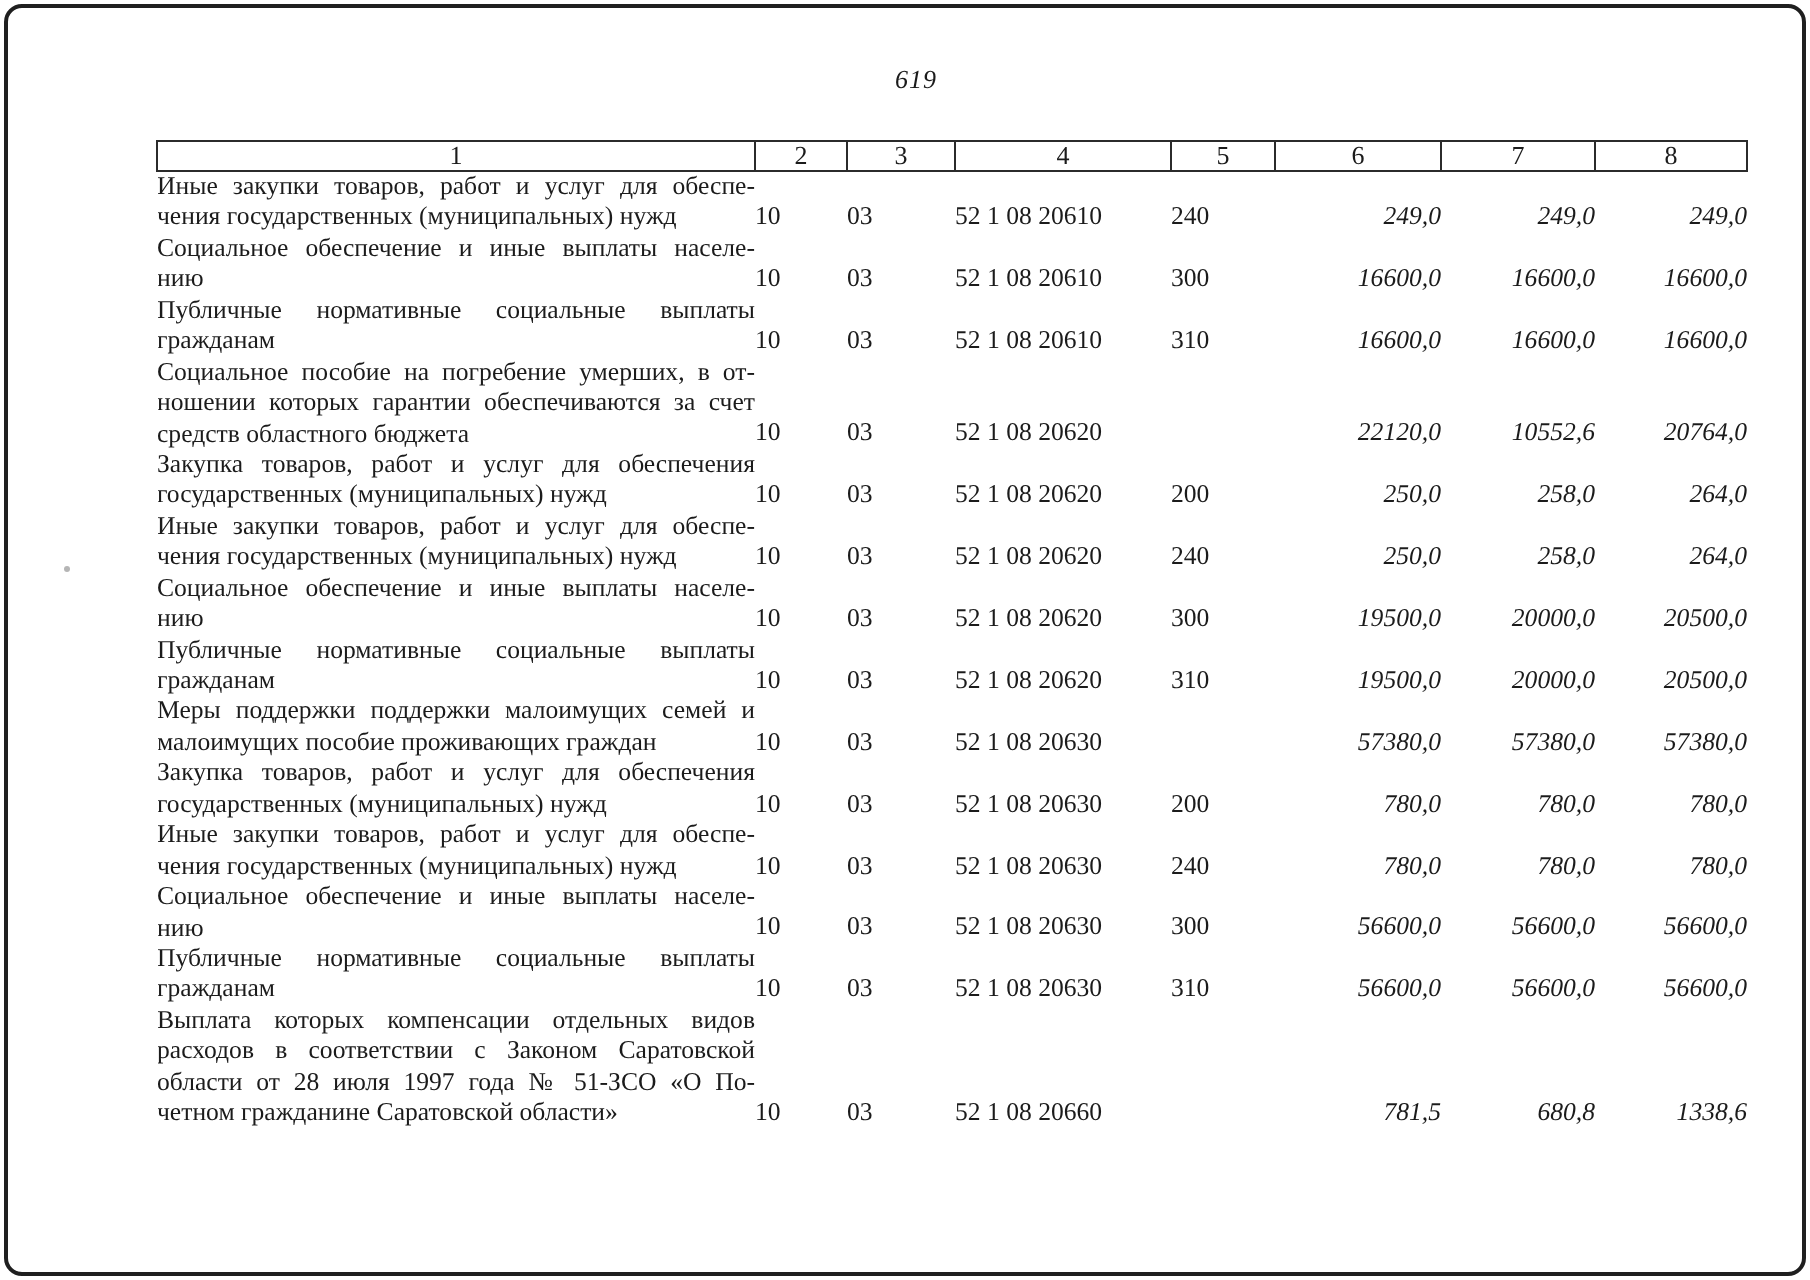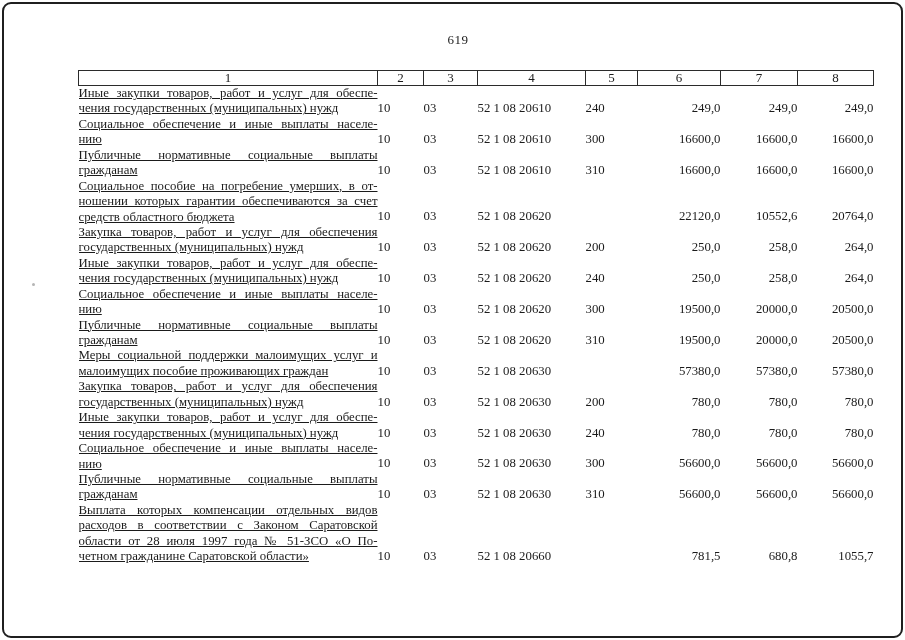--- a/index.html
+++ b/index.html
@@ -27,20 +27,21 @@
     pointer-events: none;
   }
   .page-number {
     position: absolute;
     top: 32px;
     left: 10px;
     width: 896px;
     text-align: center;
     font-size: 13px;
     letter-spacing: 0.5px;
+    font-style: italic;
   }
   
   .speck {
     position: absolute;
     left: 32px;
     top: 283px;
     width: 3px;
     height: 3px;
     background: #8d8d8d;
     border-radius: 50%;
@@ -64,27 +65,26 @@
     padding: 0;
     line-height: 14px;
   }
   table.doc-table tbody td {
     padding: 0;
     vertical-align: bottom;
     line-height: 15.45px;
   }
   td.c1 { padding-left: 4px; padding-right: 3px; }
   td.c2, td.c3, td.c4, td.c5 { text-align: left; }
-  td.c6, td.c7, td.c8 { text-align: right; padding-right: 6px; }
+  td.c6, td.c7, td.c8 { text-align: right; padding-right: 6px; font-style: italic; }
   .line {
     height: 15.45px;
     overflow: hidden;
     text-align: justify;
     text-align-last: justify;
-    text-decoration: underline;
   }
   .line.last {
     text-align-last: left;
   }
 </style>
 </head>
 <body>
 
 <div class="sheet">
   <div class="page-frame"></div>
@@ -223,21 +223,21 @@
     <td class="c3">03</td>
     <td class="c4">52 1 08 20620</td>
     <td class="c5">310</td>
     <td class="c6">19500,0</td>
     <td class="c7">20000,0</td>
     <td class="c8">20500,0</td>
   </tr>
 
   <tr>
     <td class="c1">
-            <div class="line">Меры социальной поддержки малоимущих услуг и</div>
+            <div class="line">Меры поддержки поддержки малоимущих семей и</div>
             <div class="line last">малоимущих пособие проживающих граждан</div>
           </td>
     <td class="c2">10</td>
     <td class="c3">03</td>
     <td class="c4">52 1 08 20630</td>
     <td class="c5"></td>
     <td class="c6">57380,0</td>
     <td class="c7">57380,0</td>
     <td class="c8">57380,0</td>
   </tr>
@@ -304,17 +304,17 @@
             <div class="line">расходов в соответствии с Законом Саратовской</div>
             <div class="line">области от 28 июля 1997 года № 51-ЗСО «О По-</div>
             <div class="line last">четном гражданине Саратовской области»</div>
           </td>
     <td class="c2">10</td>
     <td class="c3">03</td>
     <td class="c4">52 1 08 20660</td>
     <td class="c5"></td>
     <td class="c6">781,5</td>
     <td class="c7">680,8</td>
-    <td class="c8">1055,7</td>
+    <td class="c8">1338,6</td>
   </tr>
 </tbody>
   </table>
 </div>
 
 </body></html>

